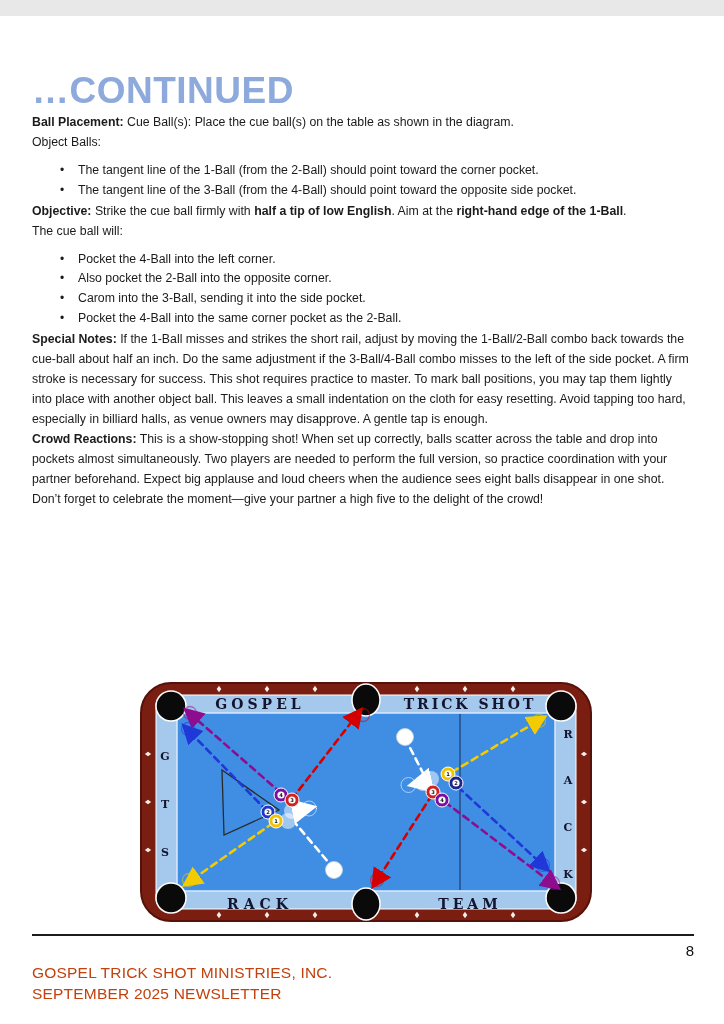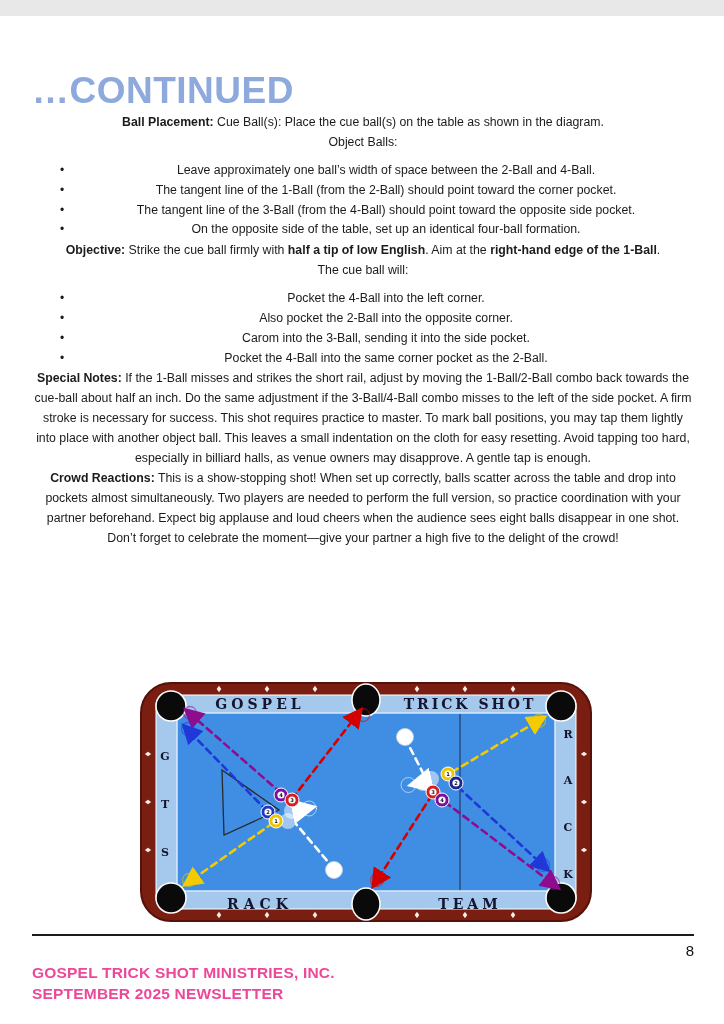--- a/index.html
+++ b/index.html
@@ -14,21 +14,21 @@
   }
   .content{padding:0 30px 0 32px;}
   h1.title{
     margin:54px 0 0 0;
     font-size:37px;
     font-weight:700;
     letter-spacing:0.5px;
     color:#8EA9DB;
     line-height:42px;
   }
-  .body-text{font-size:12.3px;line-height:20px;text-align:center;}
+  .body-text{font-size:12.3px;line-height:20px;}
   p.para{margin:0;}
   .mt-p1{margin-top:17px;}
   .mt-head{margin-top:13px;}
   .mt-obj{margin-top:17px;}
   .mt-cue{margin-top:14px;}
   .mt-sp{margin-top:14px;}
   .mt-cr{margin-top:8px;}
   b{font-weight:700;}
   ul.blist{list-style:none;margin:9px 0 0 0;padding:0;}
   ul.blist li{
@@ -50,41 +50,39 @@
   .footer{
     position:absolute;
     left:32px;right:30px;top:918px;
   }
   .footer-rule{
     border:none;border-top:2px solid #1c1c1c;margin:0 0 6px 0;
   }
   .page-num{text-align:right;font-size:15px;line-height:18px;margin-bottom:3px;color:#111;}
   .footer-grid{
     display:grid;grid-template-columns:1fr auto;
-    font-size:15.5px;letter-spacing:0.2px;line-height:20.5px;color:#ec4899;font-weight:bold;
+    font-size:15.5px;letter-spacing:0.2px;line-height:20.5px;color:#c2410c;
   }
   .site-cell{align-self:end;}
 </style>
 </head>
 <body>
 
 <div class="page">
   <div class="content">
     <h1 class="title">…CONTINUED</h1>
 
     <div class="body-text">
       <p class="para mt-p1"><b>Ball Placement:</b><span> Cue Ball(s): Place the cue ball(s) on the table as shown in the diagram.</span></p>
 
       <p class="para mt-head">Object Balls:</p>
 
       <ul class="blist">
-        <li>Leave approximately one ball’s width of space between the 2-Ball and 4-Ball.</li>
         <li>The tangent line of the 1-Ball (from the 2-Ball) should point toward the corner pocket.</li>
         <li>The tangent line of the 3-Ball (from the 4-Ball) should point toward the opposite side pocket.</li>
-        <li>On the opposite side of the table, set up an identical four-ball formation.</li>
       </ul>
 
       <p class="para mt-obj"><b>Objective:</b><span> Strike the cue ball firmly with </span><b>half a tip of low English</b><span>. Aim at the </span><b>right-hand edge of the 1-Ball</b><span>.</span></p>
 
       <p class="para mt-cue">The cue ball will:</p>
 
       <ul class="blist">
         <li>Pocket the 4-Ball into the left corner.</li>
         <li>Also pocket the 2-Ball into the opposite corner.</li>
         <li>Carom into the 3-Ball, sending it into the side pocket.</li>

